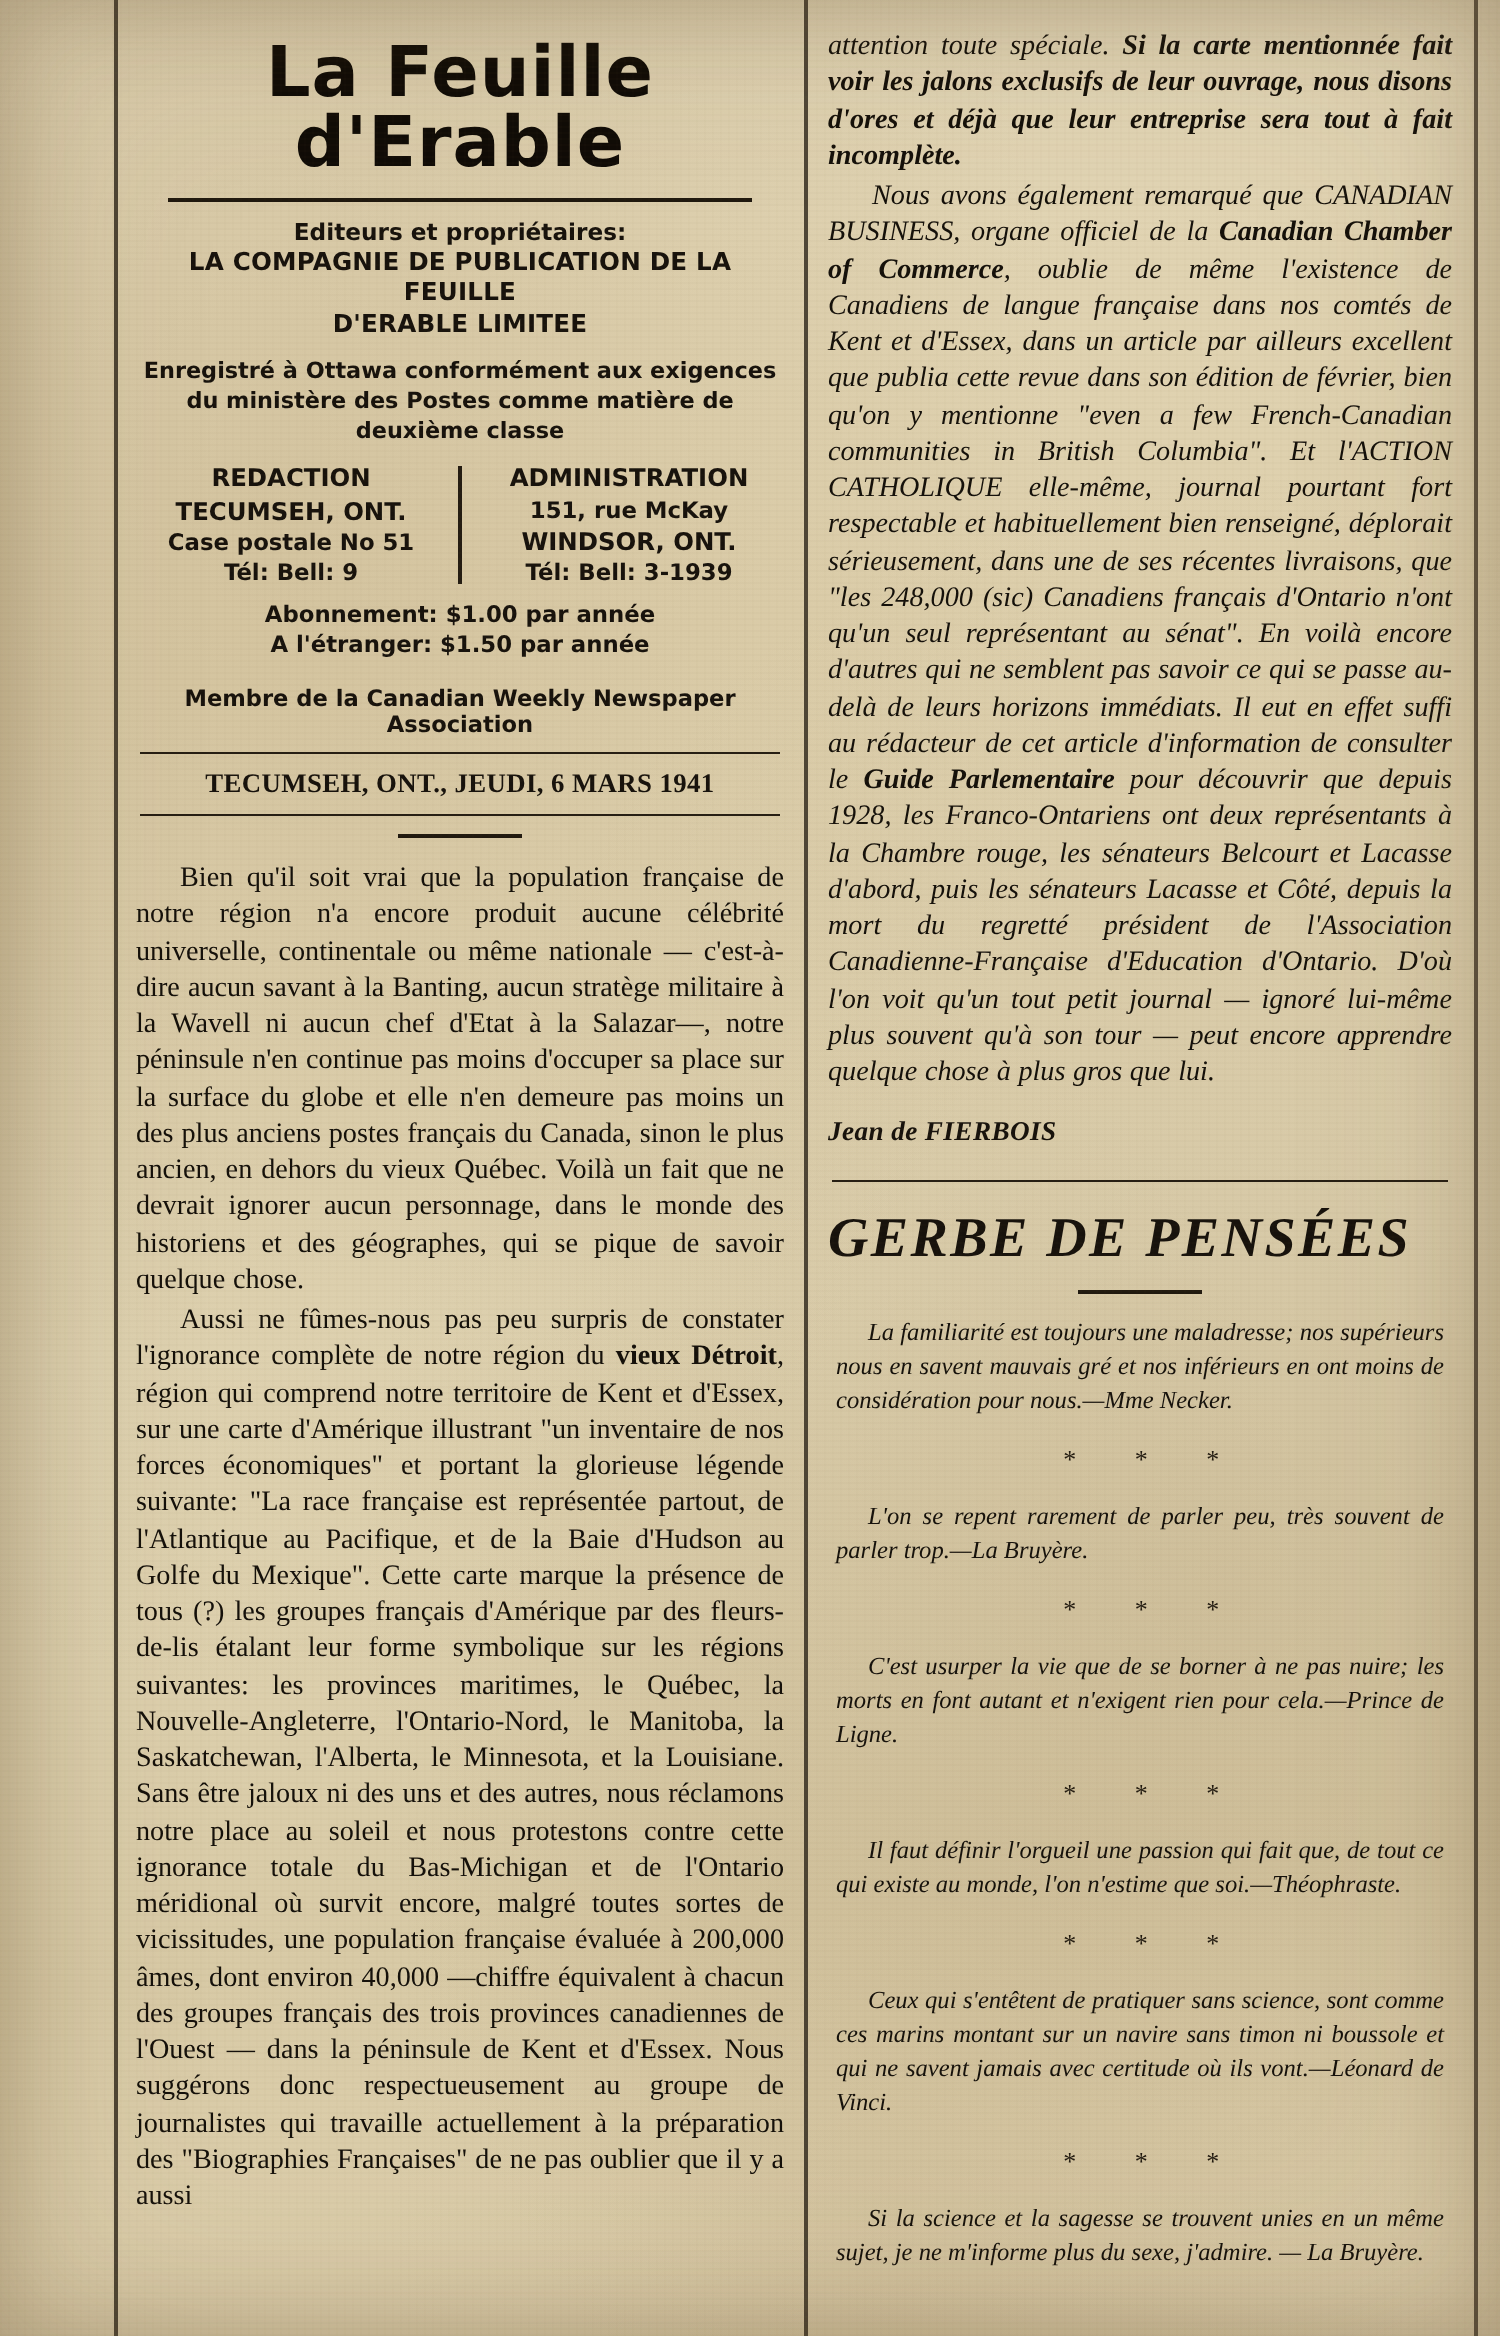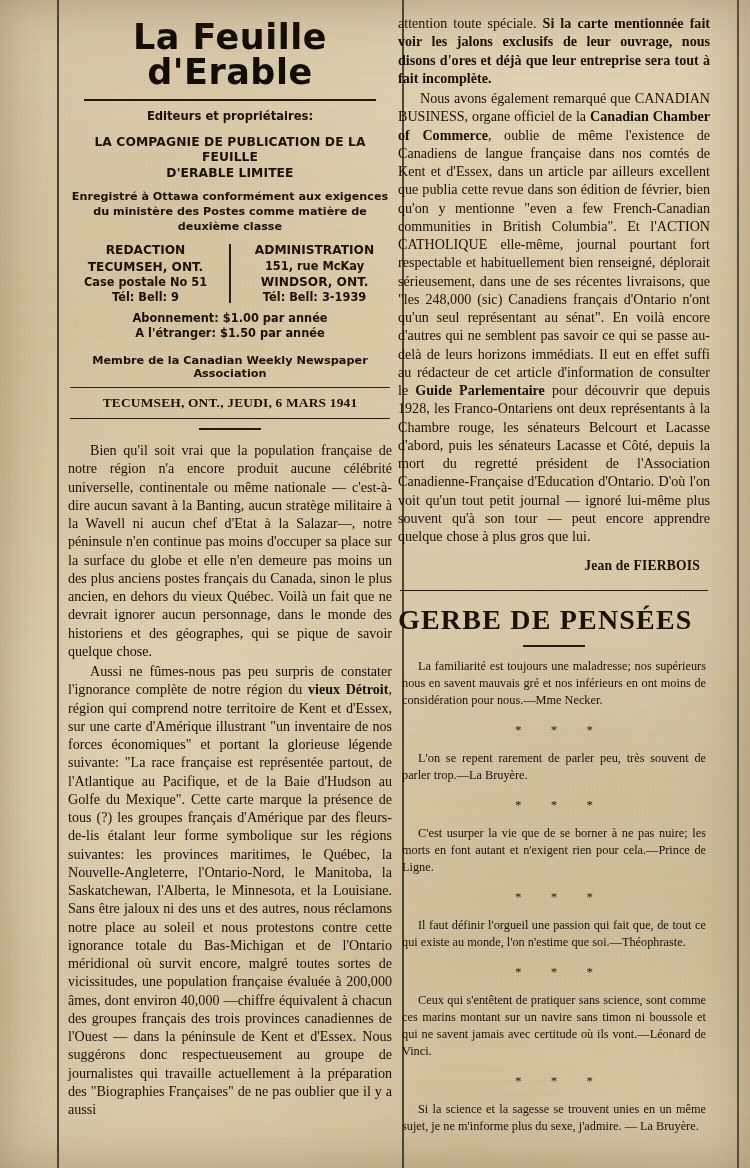--- a/index.html
+++ b/index.html
@@ -72,21 +72,21 @@
     z-index: 3;
   }
 
   .col {
     position: absolute;
     top: 0;
     z-index: 4;
     box-sizing: border-box;
   }
   .col-left  { left: 62px;  width: 336px; padding: 18px 6px 0 6px; }
-  .col-right { left: 394px; width: 320px; padding: 14px 4px 0 4px; }
+  .col-right { left: 410px; width: 320px; padding: 14px 4px 0 4px; font-style: italic; }
 
   
   .masthead {
     text-align: center;
     font-family: "DejaVu Sans", sans-serif;
     font-weight: bold;
     font-size: 35px;
     letter-spacing: 0.5px;
     line-height: 1.0;
     margin: 2px 0 9px 0;
@@ -117,21 +117,21 @@
     border: 0;
     border-top: 2px solid #20190f;
     width: 62px;
     margin: 9px auto 11px auto;
   }
 
   .ctr { text-align: center; }
   .ed-label {
     font-family: "DejaVu Sans", sans-serif;
     font-size: 11.6px;
-    margin-bottom: 12px;
+    margin-bottom: 1px;
     font-weight: 600;
   }
   .ed-name {
     font-family: "DejaVu Sans", sans-serif;
     font-weight: bold;
     font-size: 12.3px;
     line-height: 1.25;
     letter-spacing: 0.1px;
     margin-bottom: 8px;
   }
@@ -214,21 +214,21 @@
     word-spacing: 0.3px;
   }
   .body-text p {
     margin: 0 0 2px 0;
     text-indent: 22px;
   }
   .body-text p.noindent { text-indent: 0; }
   .body-text b { font-weight: bold; }
 
   .byline {
-    text-align: right;
+    text-align: left;
     font-family: "Liberation Serif", serif;
     font-weight: bold;
     font-size: 13.6px;
     margin: 13px 10px 0 0;
     letter-spacing: 0.2px;
   }
 
   .gerbe-title {
     text-align: left;
     font-family: "Liberation Serif", "DejaVu Serif", serif;

